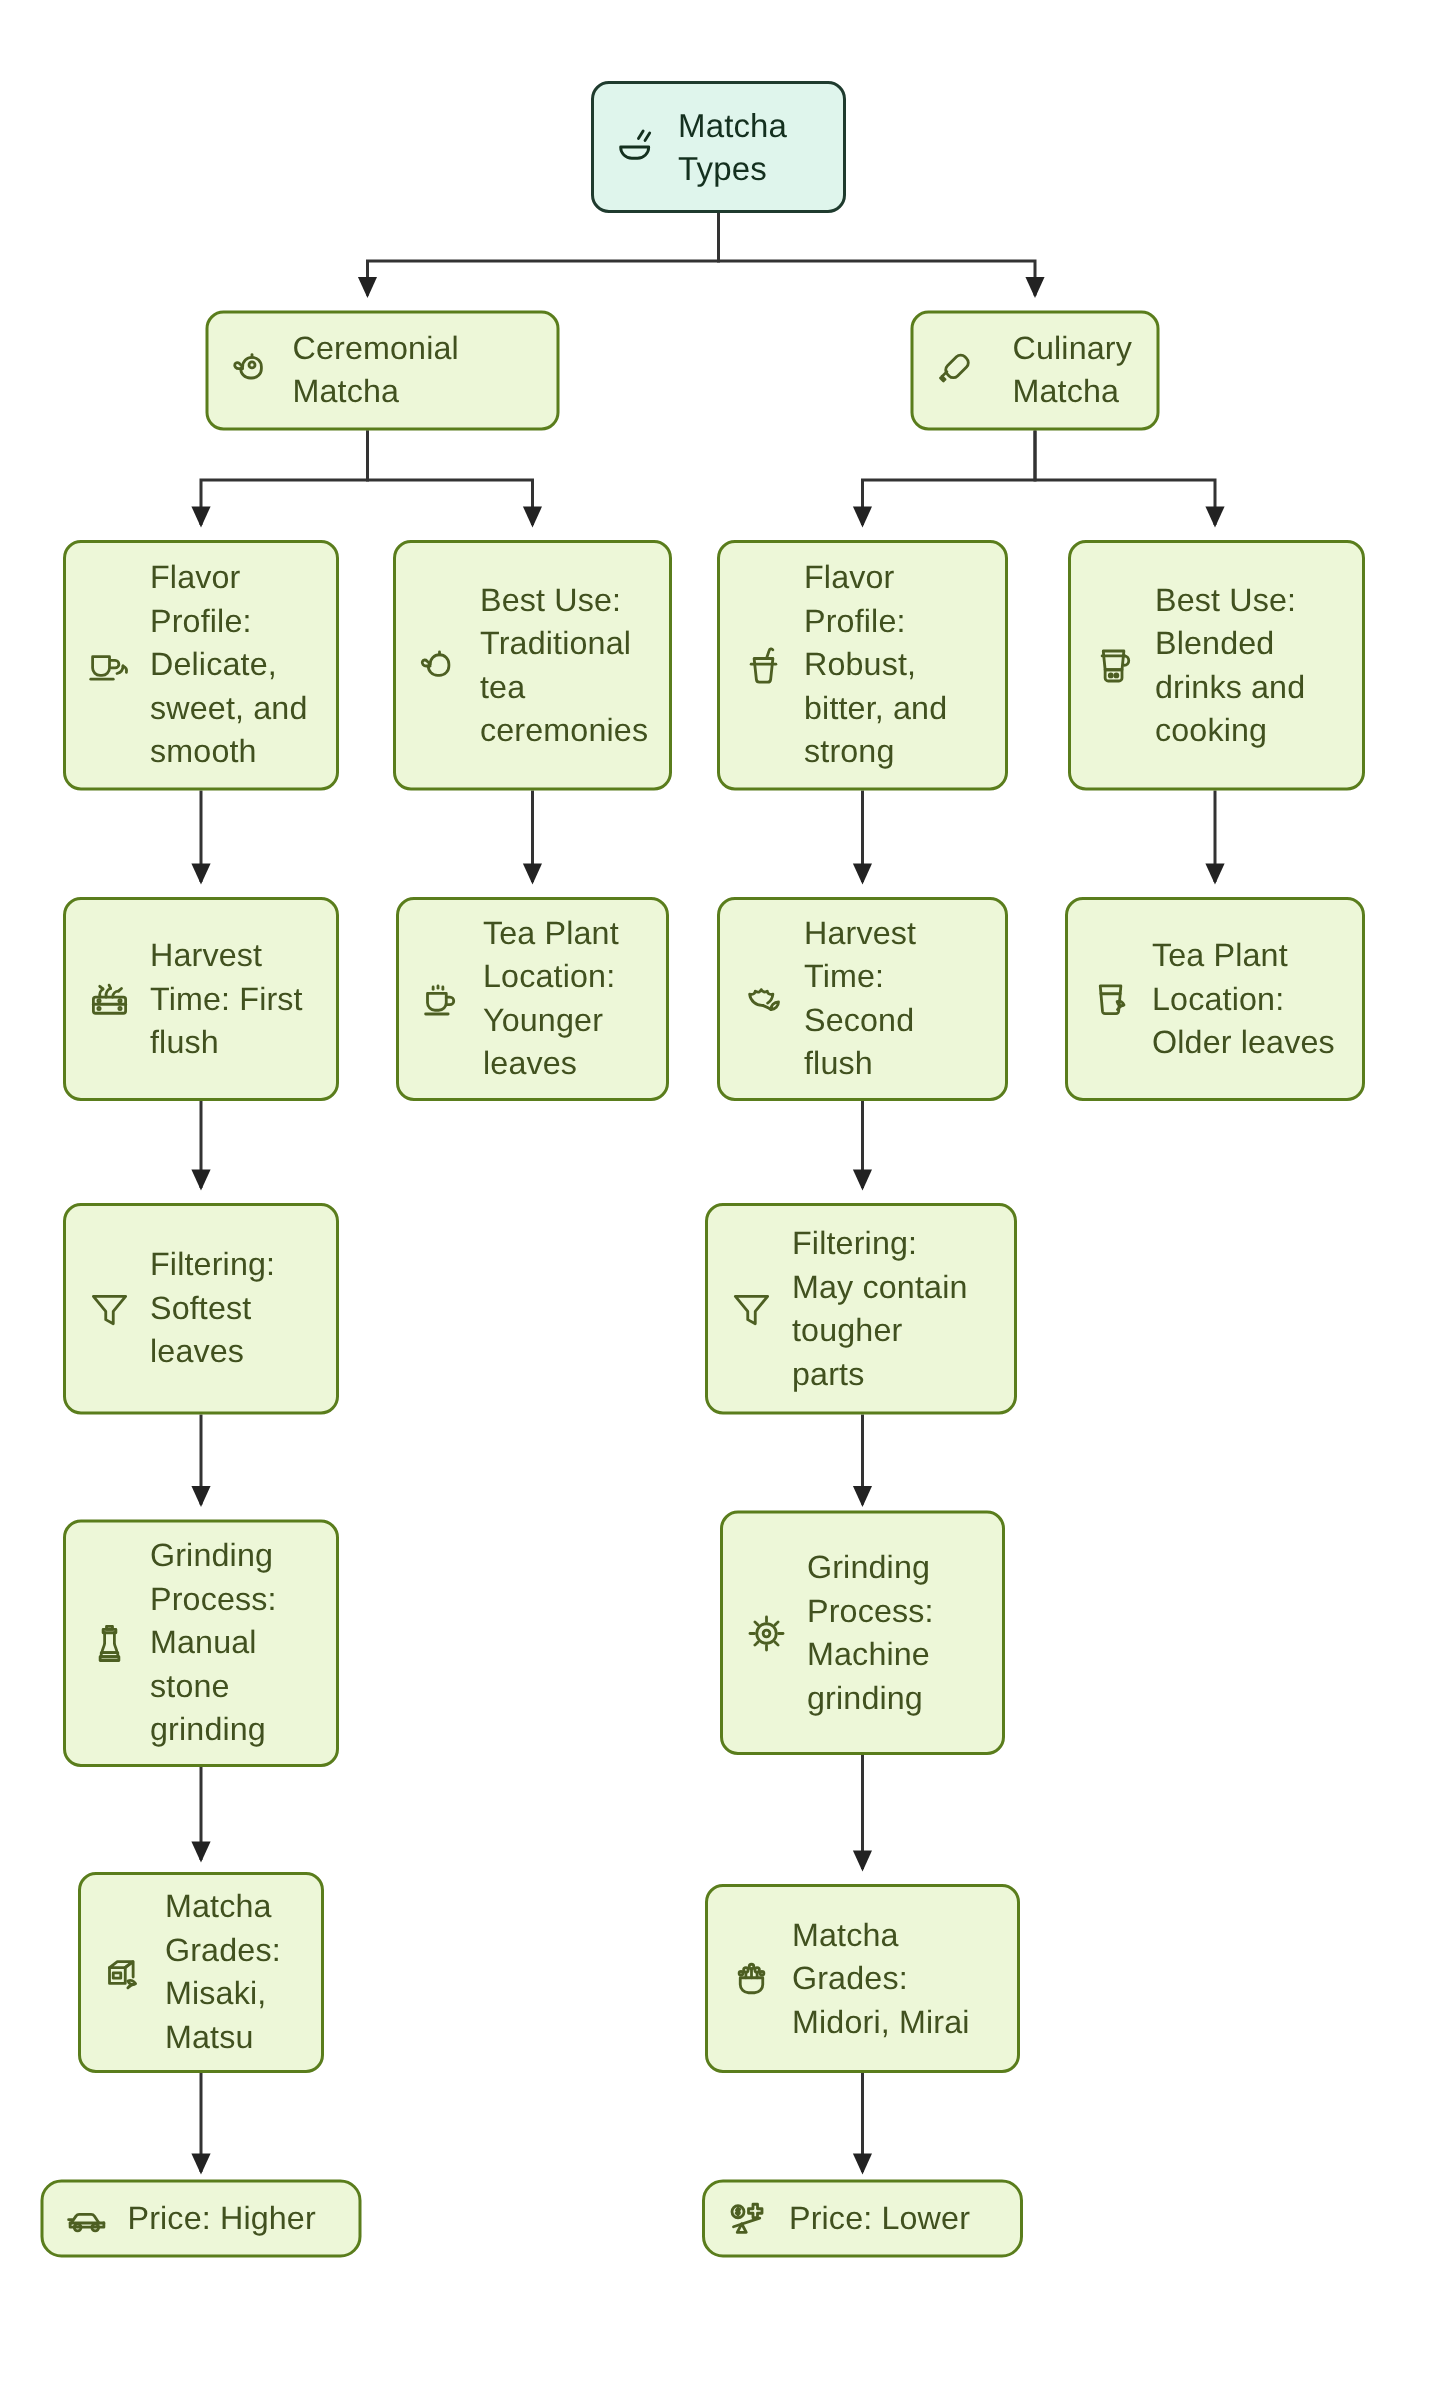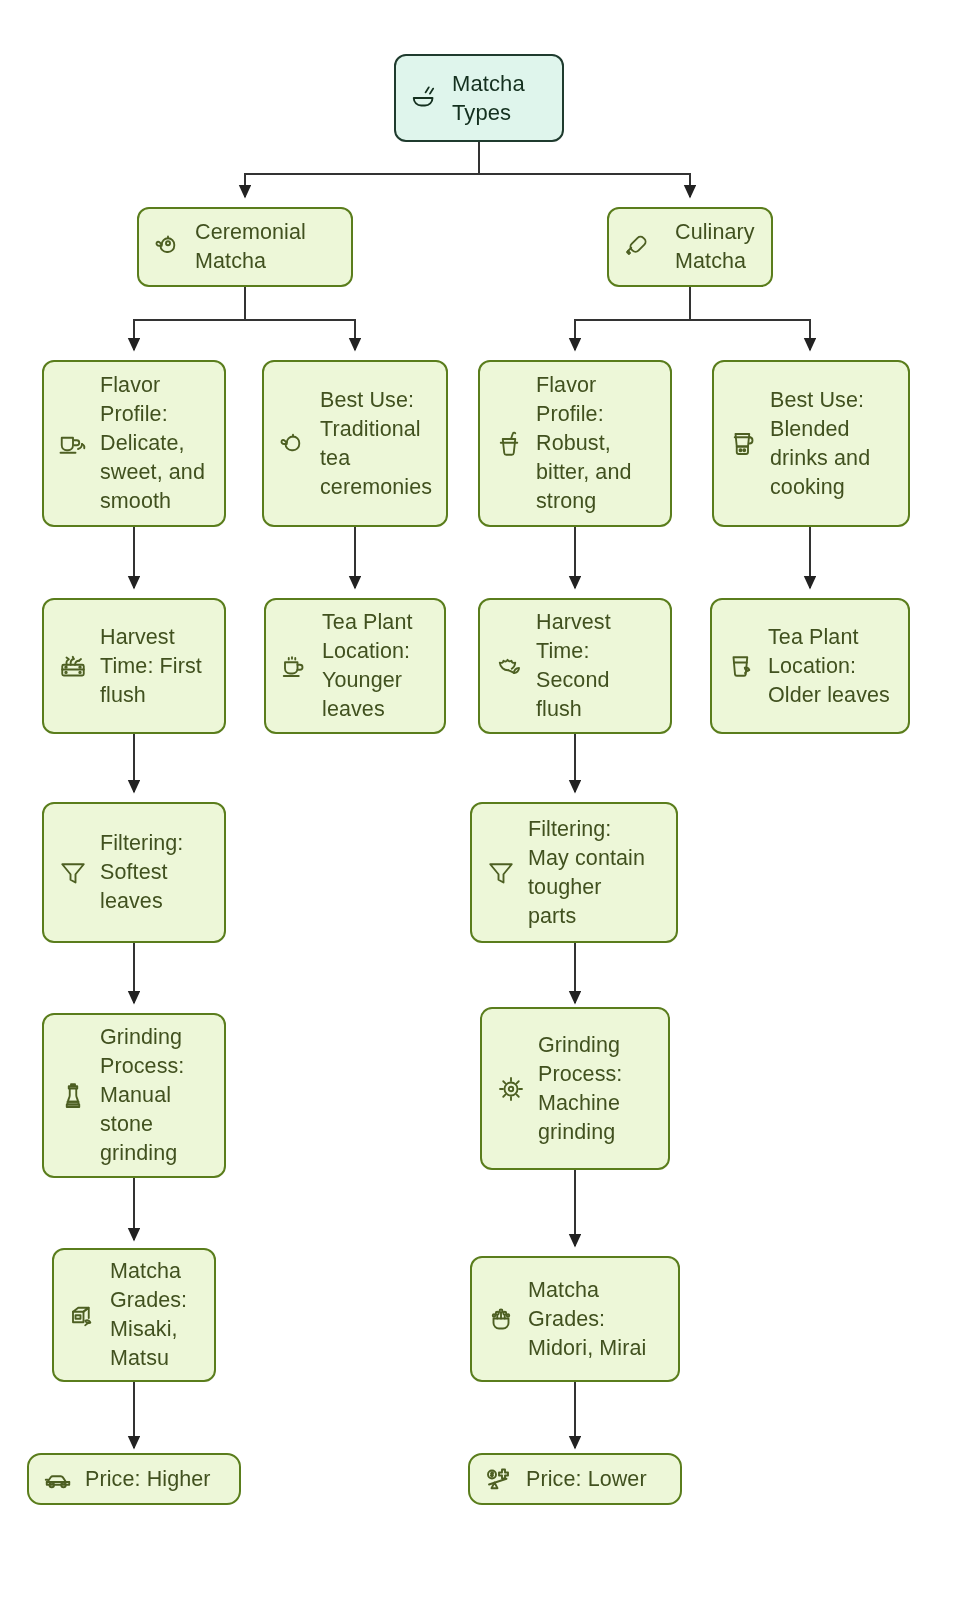--- a/index.html
+++ b/index.html
@@ -120,21 +120,21 @@
       <svg class="ic" width="30" height="30" viewBox="0 0 24 24" fill="none" stroke="currentColor" stroke-width="1.5" stroke-linecap="round" stroke-linejoin="round">
         <path d="M3 12h15a6 6 0 0 1-6 6H9a6 6 0 0 1-6-6z"></path>
         <path d="M15 3.5l-2.5 4"></path>
         <path d="M18.5 4.5l-2.5 4"></path>
       </svg>
     </span>
     <span class="label">Matcha
 Types</span>
   </div>
 
-  <div class="node" style="left:137px; top:207px; width:216px; height:80px;">
+  <div class="node" style="left:137px; top:207px; width:236px; height:80px;">
     <span class="ico">
       <svg class="ic" width="30" height="30" viewBox="0 0 24 24" fill="none" stroke="currentColor" stroke-width="1.5" stroke-linecap="round" stroke-linejoin="round">
         <path d="M7 10c0-2.8 2.2-5 5-5s5 2.2 5 5v1a5 5 0 0 1-5 5h-1a5 5 0 0 1-5-5z"></path>
         <path d="M7 11H5c-1.5 0-2.6-1.2-2.1-2.4C3.3 7.6 4.6 7.6 5.3 8.3L7 10"></path>
         <path d="M12 5V3.5"></path>
         <circle cx="12" cy="9" r="1.6"></circle>
       </svg>
     </span>
     <span class="label">Ceremonial
 Matcha</span>

